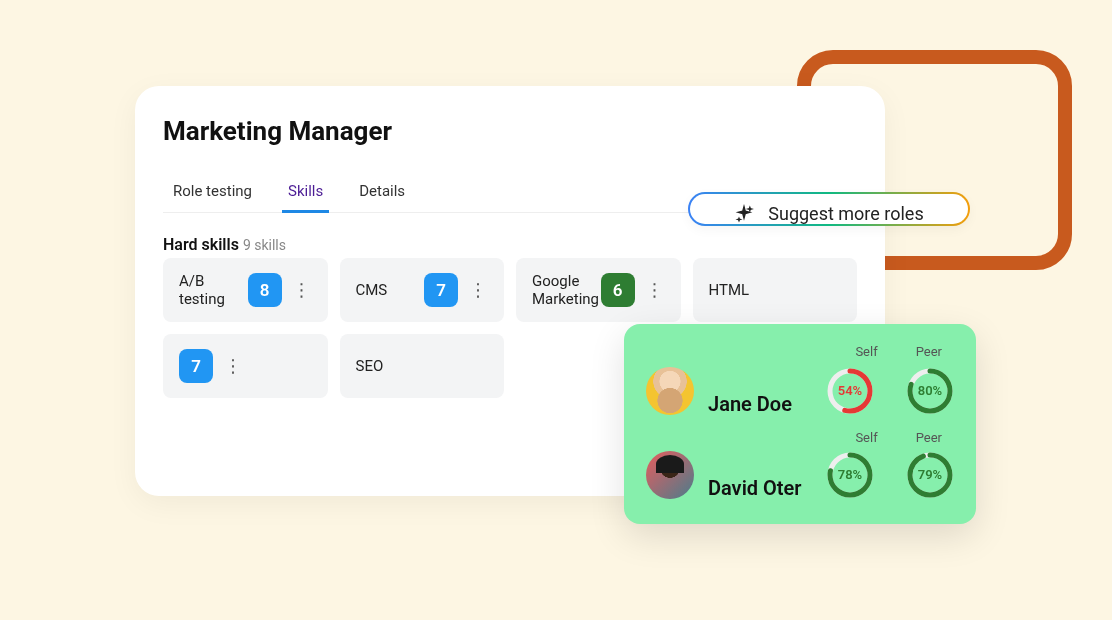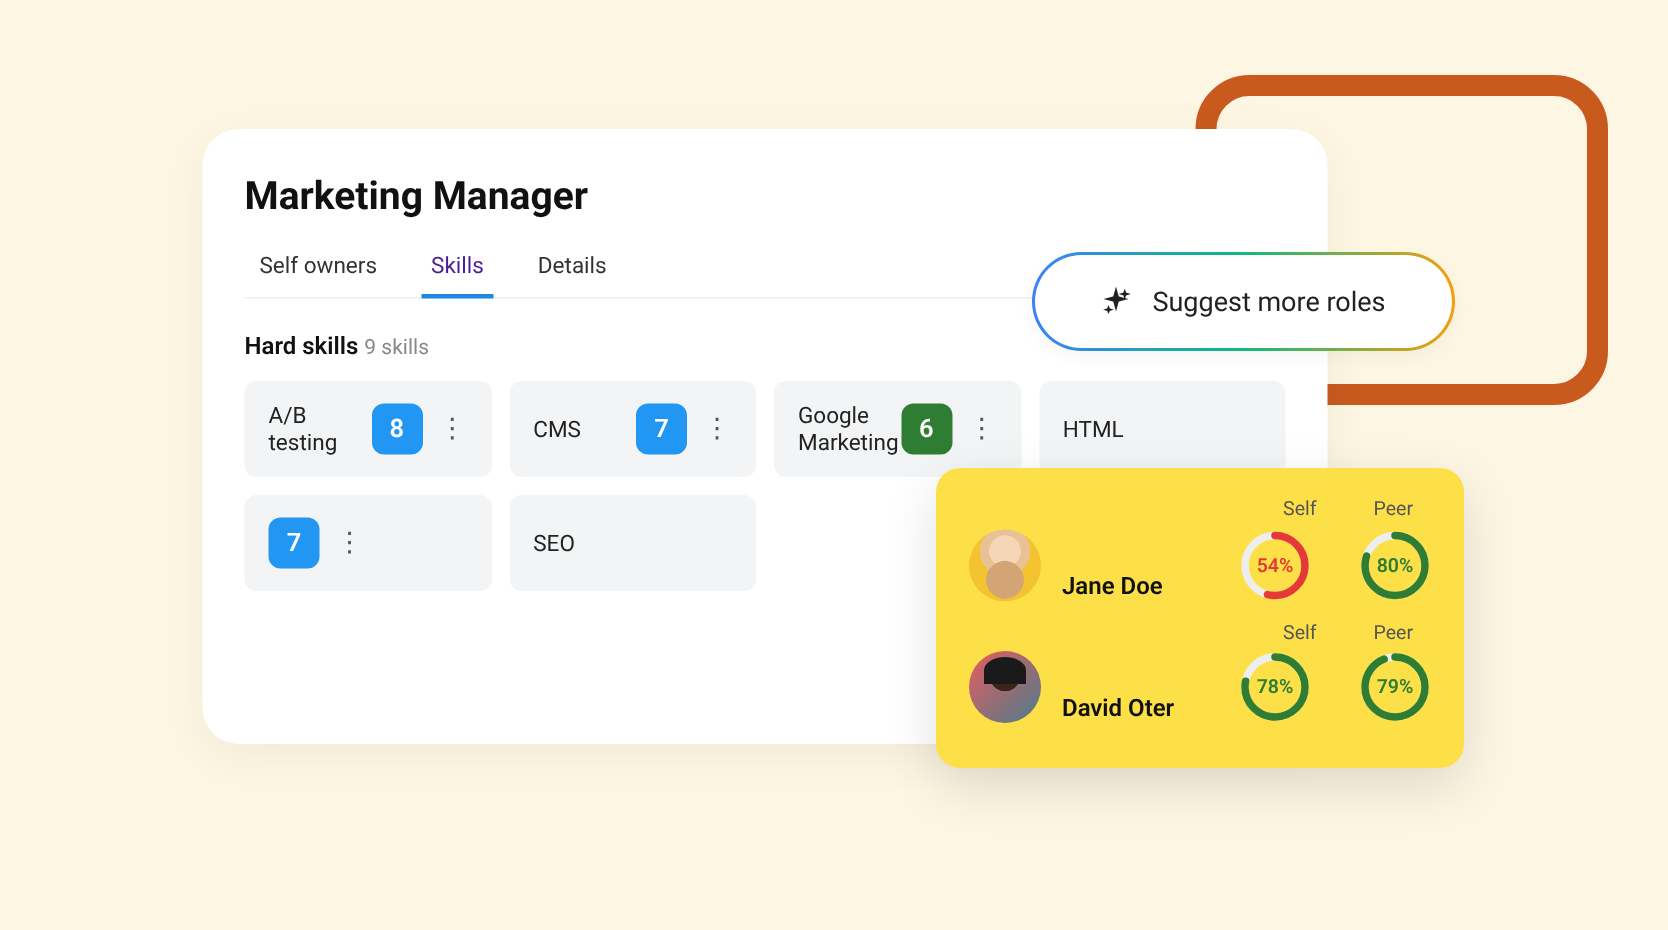--- a/index.html
+++ b/index.html
@@ -31,21 +31,21 @@
     background: #fff;
     border-radius: 24px;
     box-shadow: 0 8px 30px rgba(0,0,0,0.05);
     padding: 30px 28px;
   }
 
   .title {
     font-size: 26px;
     font-weight: 700;
     color: #111;
-    margin-bottom: 22px;
+    margin-bottom: 36px;
   }
 
   .tabs {
     display: flex;
     gap: 36px;
     border-bottom: 1px solid #eee;
     margin-bottom: 22px;
     padding-left: 10px;
   }
   .tab {
@@ -64,21 +64,21 @@
     left: -6px; right: -6px;
     bottom: -1px;
     height: 3px;
     background: #1E88E5;
   }
 
   .section-header {
     font-size: 16px;
     color: #111;
     font-weight: 600;
-    margin-bottom: 14px;
+    margin-bottom: 4px;
   }
   .section-header .count {
     font-weight: 400;
     color: #888;
     font-size: 14px;
   }
 
   .skills-grid {
     display: grid;
     grid-template-columns: 1fr 1fr 1fr 1fr;
@@ -116,51 +116,51 @@
     font-size: 18px;
     line-height: 1;
     cursor: pointer;
     width: 20px;
     text-align: center;
   }
 
   
   .suggest-btn {
     position: absolute;
-    top: 168px;
+    top: 192px;
     left: 688px;
     width: 282px;
-    height: 66px;
+    height: 34px;
     background: #fff;
     border-radius: 999px;
     display: flex;
-    align-items: center;
+    align-items: flex-end;
     justify-content: center;
     gap: 14px;
     font-size: 18px;
     color: #222;
     cursor: pointer;
     border: 2px solid transparent;
     background-image: linear-gradient(#fff,#fff), linear-gradient(90deg,#3B82F6,#10B981,#F59E0B);
     background-origin: border-box;
     background-clip: padding-box, border-box;
     box-shadow: 0 4px 12px rgba(0,0,0,0.04);
   }
   .sparkle {
     display: inline-flex;
   }
 
   
   .people-card {
     position: absolute;
-    top: 312px;
+    top: 324px;
     left: 624px;
     width: 352px;
     height: 200px;
-    background: #fde047;
+    background: #86efac;
     border-radius: 16px;
     box-shadow: 0 12px 36px rgba(0,0,0,0.12);
     padding: 20px 22px 16px 22px;
   }
   .col-headers {
     display: flex;
     justify-content: flex-end;
     gap: 38px;
     font-size: 13px;
     color: #555;
@@ -189,21 +189,21 @@
     flex-shrink: 0;
     position: relative;
     overflow: hidden;
   }
   .avatar.jane { background: radial-gradient(circle at 50% 30%, #f5d7b8 25%, #e8c197 26% 40%, transparent 41%), #F4C430; }
   .avatar.jane::after { content:""; position:absolute; inset:0; background: radial-gradient(circle at 50% 70%, #d4a574 30%, transparent 31%); }
   .avatar.david { background: radial-gradient(circle at 50% 35%, #3a2518 25%, transparent 26%), linear-gradient(135deg,#e85d5d,#4a7c8c); }
   .avatar.david::before { content:""; position:absolute; top:4px; left:10px; right:10px; height:18px; background:#1a1a1a; border-radius:50% 50% 0 0; }
   .person-name {
     flex: 1;
-    font-size: 16px;
+    font-size: 20px;
     font-weight: 600;
     color: #111;
     margin-top: 27px;
   }
   .rings {
     display: flex;
     gap: 32px;
   }
   .ring {
     width: 48px;
@@ -225,21 +225,21 @@
 </style>
 </head>
 <body>
 
 <div class="orange-frame"></div>
 
 <div class="main-card">
   <div class="title">Marketing Manager</div>
 
   <div class="tabs">
-    <div class="tab">Self owners</div>
+    <div class="tab">Role testing</div>
     <div class="tab active">Skills</div>
     <div class="tab">Details</div>
   </div>
 
   <div class="section-header">
     <span>Hard skills</span>
     <span class="count">9 skills</span>
   </div>
 
   <div class="skills-grid">

